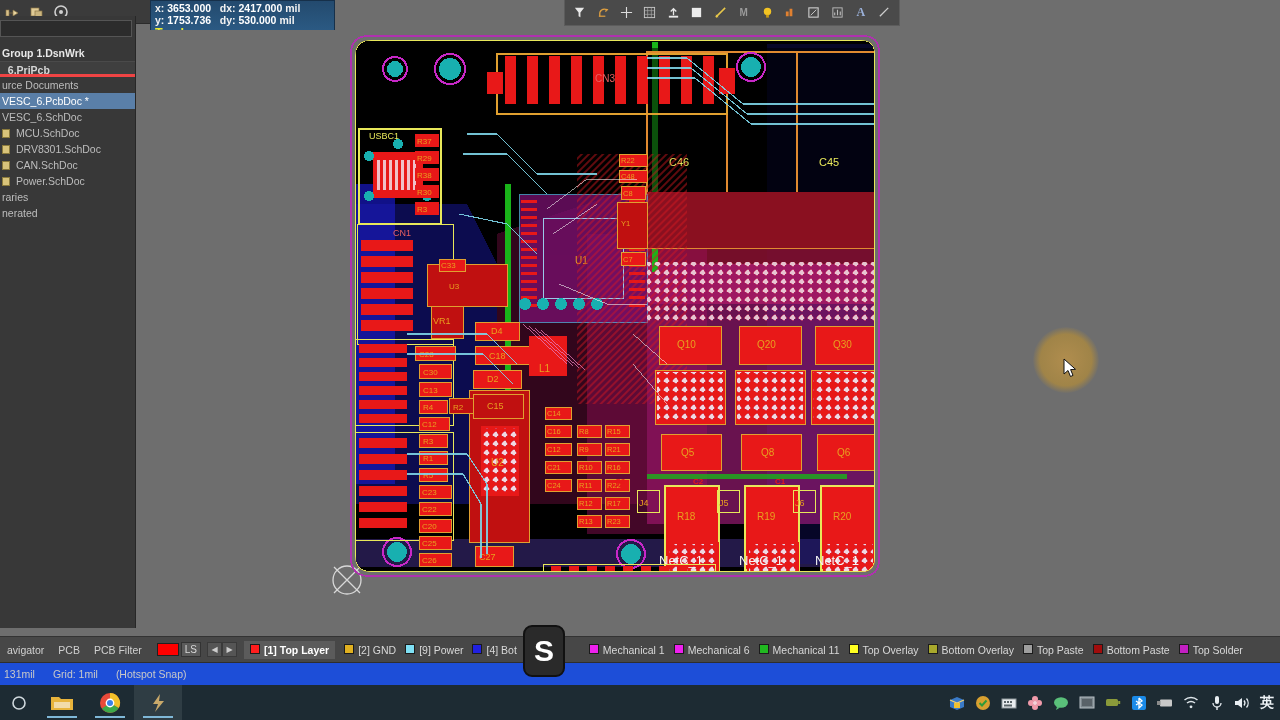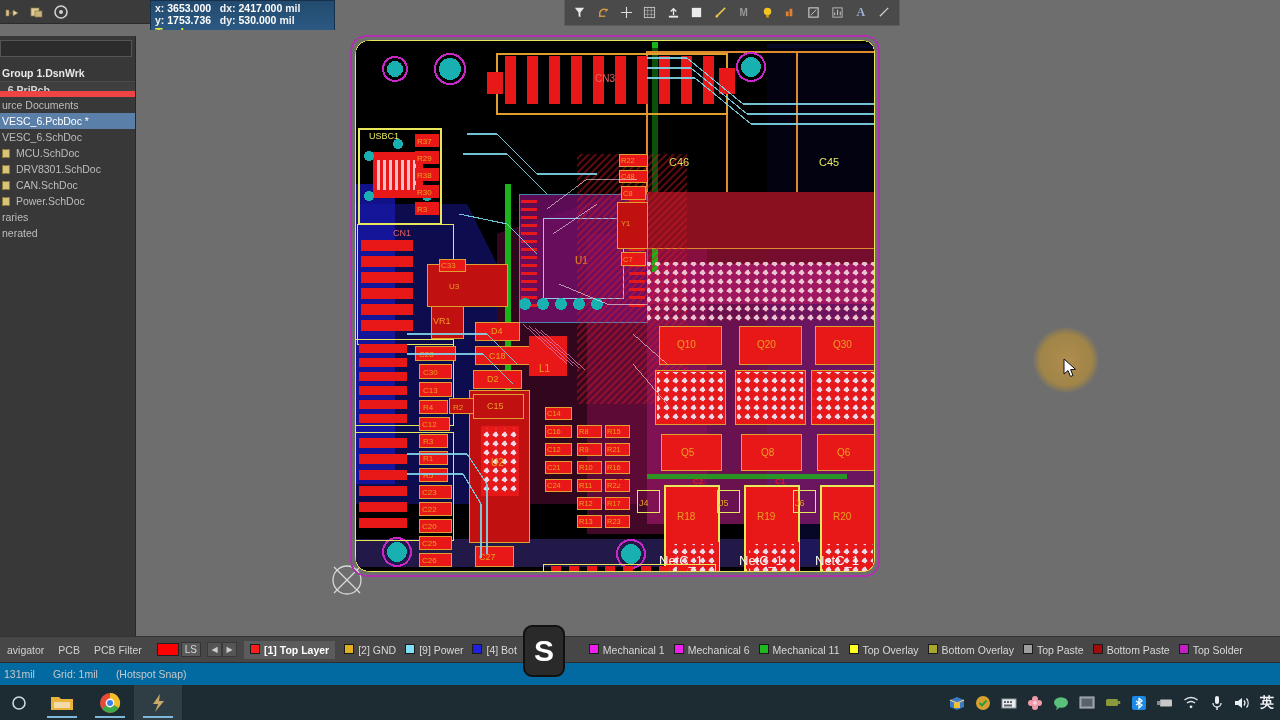--- a/index.html
+++ b/index.html
@@ -8,30 +8,30 @@
   #app { position:relative; width:1280px; height:720px; background:#6e6e6e; }
 
   
   .topbar { position:absolute; left:0; top:0; width:150px; height:24px;
             background:#3b3b3b; border-bottom:1px solid #2b2b2b; display:flex;
             align-items:center; gap:6px; padding-left:4px; }
   .tb-ico { width:18px; height:18px; display:flex; align-items:center;
             justify-content:center; }
 
   
-  .panel { position:absolute; left:0; top:36px; width:136px; height:612px;
+  .panel { position:absolute; left:0; top:16px; width:136px; height:612px;
            background:#383838; border-right:1px solid #272727; }
   .panel-search { margin:4px 3px 0 0; height:17px; background:#2c2c2c;
                   border:1px solid #555; }
   .tree { margin-top:8px; font-size:10.5px; color:#d6d6d6; }
   .tree-row { height:16px; line-height:16px; padding-left:2px; white-space:nowrap;
               overflow:hidden; position:relative; }
   .tree-row.bold { font-weight:bold; color:#e8e8e8; }
   .tree-row.proj { font-weight:bold; background:#3f3f3f; border-top:1px solid #4a4a4a;
-                   border-bottom:6px solid #ef4444; }
+                   border-bottom:3px solid #ef4444; }
   .tree-row.sel { background:#5a7fa8; color:#fff; }
   .sq { display:inline-block; width:8px; height:9px; background:#d8c37a;
         border:1px solid #8b7a3c; margin-right:3px; vertical-align:-1px; }
   .tree-row.dim { color:#bdbdbd; }
 
   
   .banners { position:absolute; left:360px; top:0; height:30px; display:flex;
              align-items:center; gap:26px; font-size:22px; font-weight:bold;
              letter-spacing:0.5px; }
 
@@ -86,21 +86,21 @@
   .lb-arrow { width:15px; height:15px; background:#555; border:1px solid #3a3a3a;
               display:flex; align-items:center; justify-content:center;
               font-size:8px; color:#ccc; }
   .ltab { display:flex; margin-left:9px; }
   .ltab .chip { width:10px; height:10px; border:1px solid #1b1b1b; margin-right:4px; }
   .ltab.active { background:#5b5b5b; padding:3px 6px; margin-left:7px;
                  font-weight:bold; color:#fff; }
 
   
   .statusbar { position:absolute; left:0; top:662px; width:1280px; height:23px;
-               background:#0369a1; border-top:1px solid #2e2e2e;
+               background:#1d4ed8; border-top:1px solid #2e2e2e;
                display:flex; align-items:center; font-size:10.5px; color:#c8c8c8; }
   .statusbar span { margin-right:18px; }
 
   
   .taskbar { position:absolute; left:0; top:685px; width:1280px; height:35px;
              background:#1d2b33; display:flex; align-items:center; }
   .tb-start { width:38px; height:35px; display:flex; align-items:center;
               justify-content:center; }
   .tb-app { width:48px; height:35px; display:flex; align-items:center;
             justify-content:center; position:relative; }

